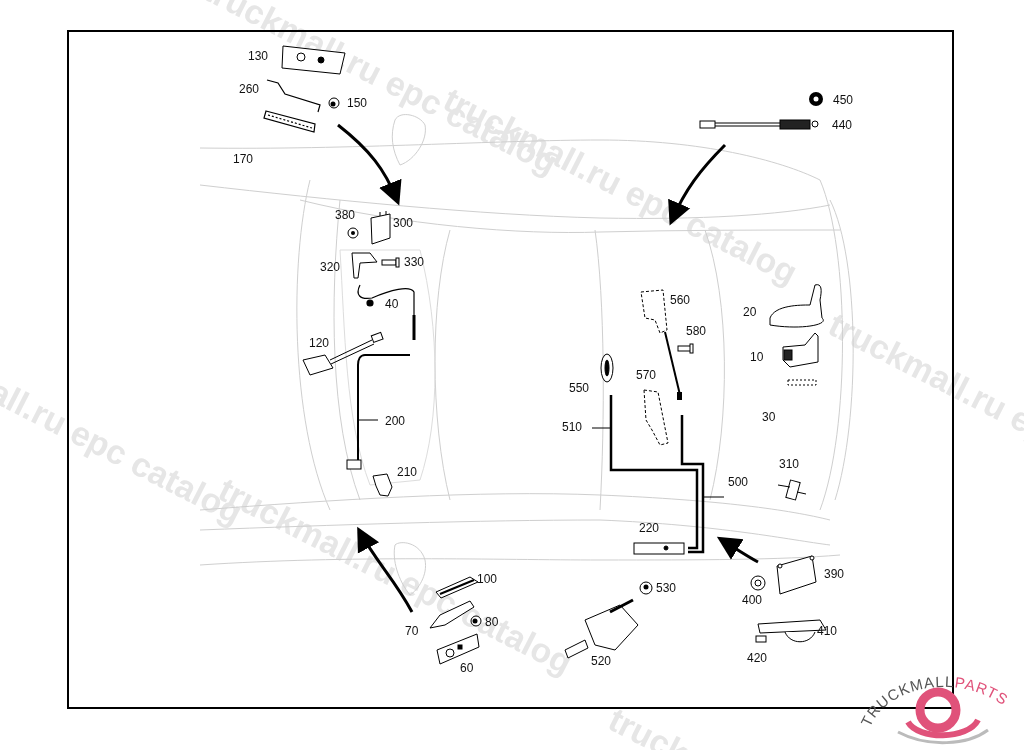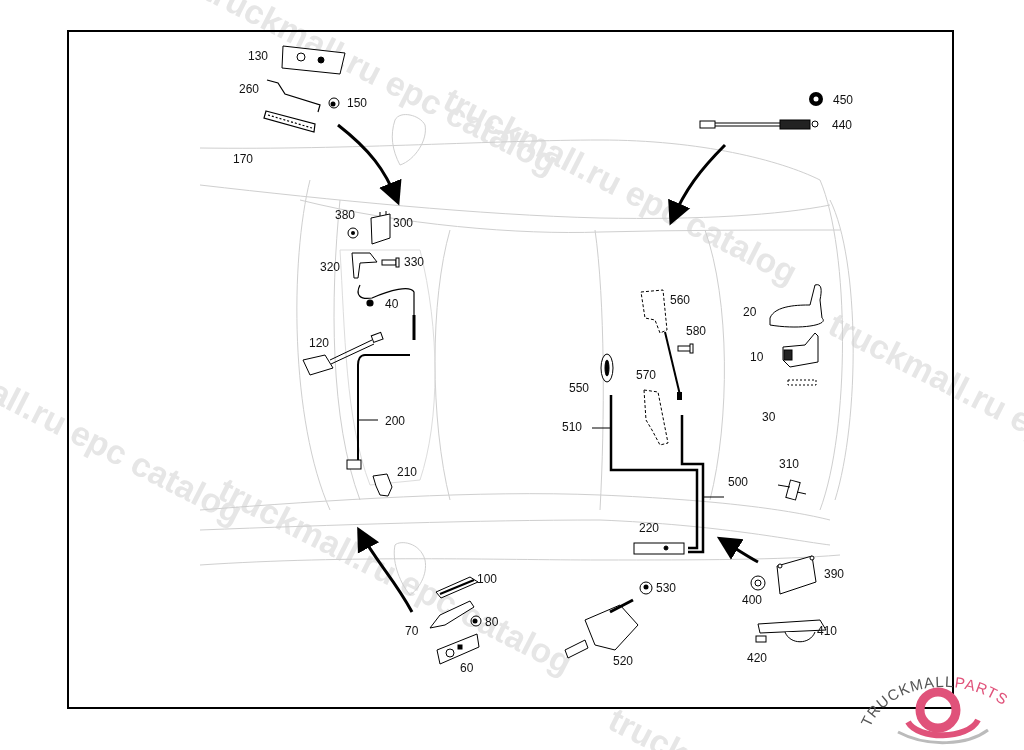--- a/index.html
+++ b/index.html
@@ -251,21 +251,21 @@
   <span class="lbl" style="left:750px;top:351px;">10</span>
   <span class="lbl" style="left:762px;top:379px;margin-top:32px;">30</span>
   <span class="lbl" style="left:779px;top:458px;">310</span>
   <span class="lbl" style="left:728px;top:476px;">500</span>
   <span class="lbl" style="left:639px;top:522px;">220</span>
   <span class="lbl" style="left:824px;top:568px;">390</span>
   <span class="lbl" style="left:742px;top:594px;">400</span>
   <span class="lbl" style="left:817px;top:625px;">410</span>
   <span class="lbl" style="left:747px;top:652px;text-align:center;">420</span>
   <span class="lbl" style="left:656px;top:582px;">530</span>
-  <span class="lbl" style="left:591px;top:655px;margin-left:22px;">520</span>
+  <span class="lbl" style="left:591px;top:655px;">520</span>
   <span class="lbl" style="left:477px;top:573px;">100</span>
   <span class="lbl" style="left:485px;top:616px;text-align:right;">80</span>
   <span class="lbl" style="left:405px;top:625px;">70</span>
   <span class="lbl" style="left:460px;top:662px;">60</span>
 
   <svg class="logo" viewBox="0 0 166 90">
     <path id="arcpath" d="M12,68 C30,20 120,10 160,60" fill="none"></path>
     <text font-size="15" letter-spacing="1">
       <textPath href="#arcpath"><tspan fill="#555">TRUCKMALL</tspan><tspan fill="#e0527a">PARTS</tspan></textPath>
     </text>

